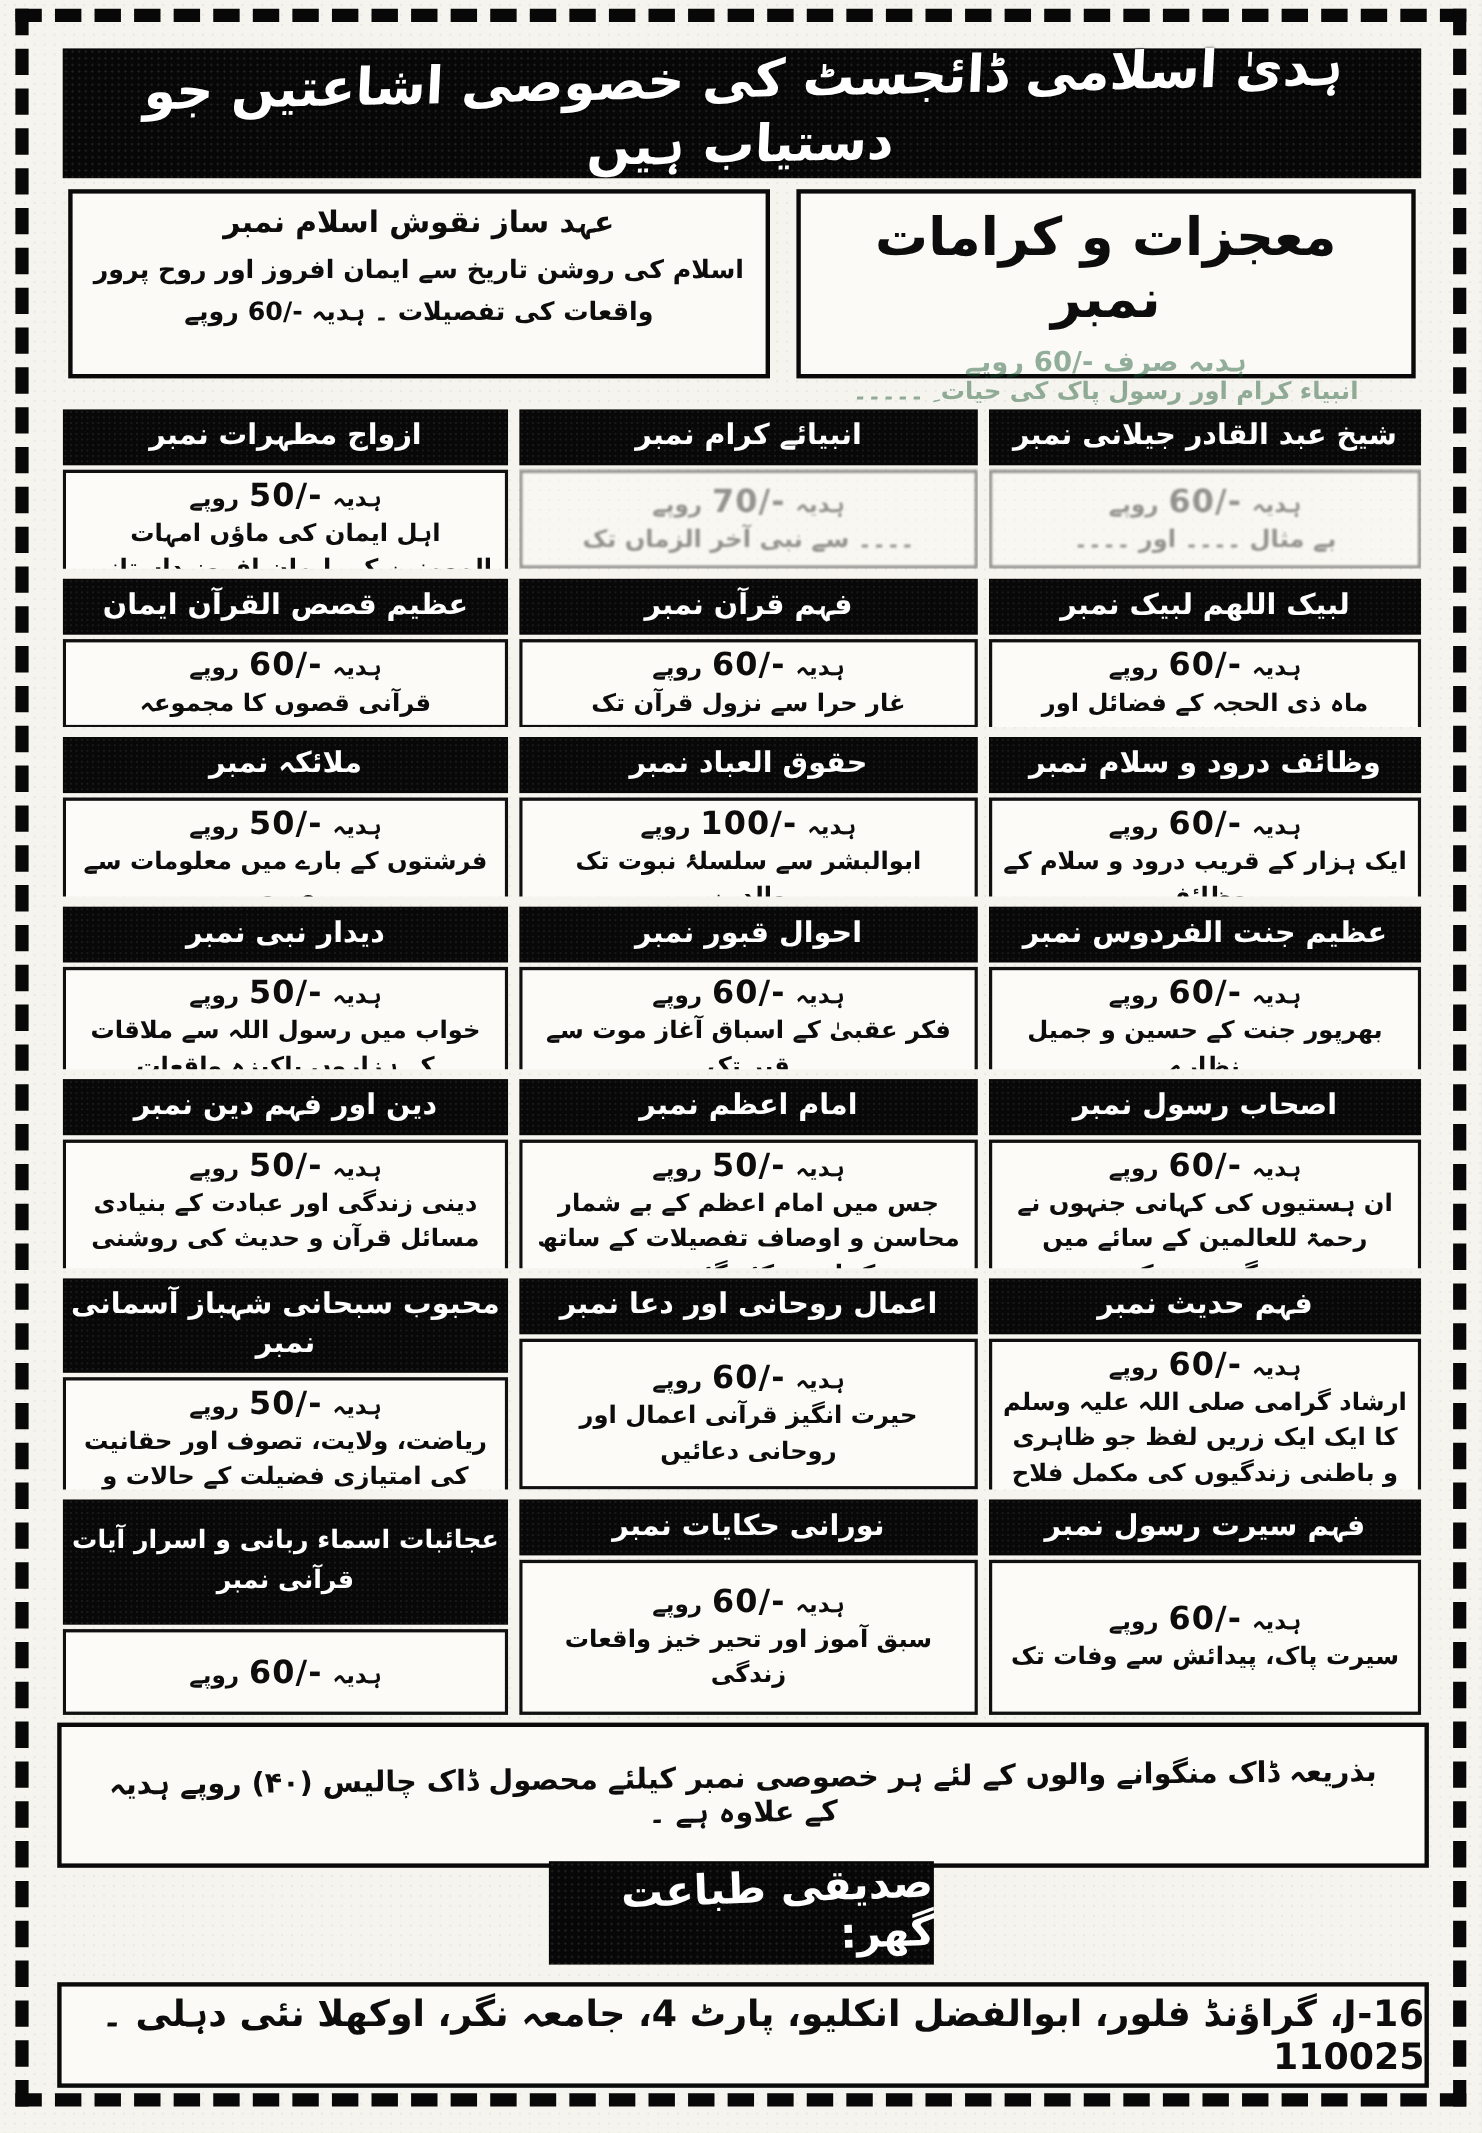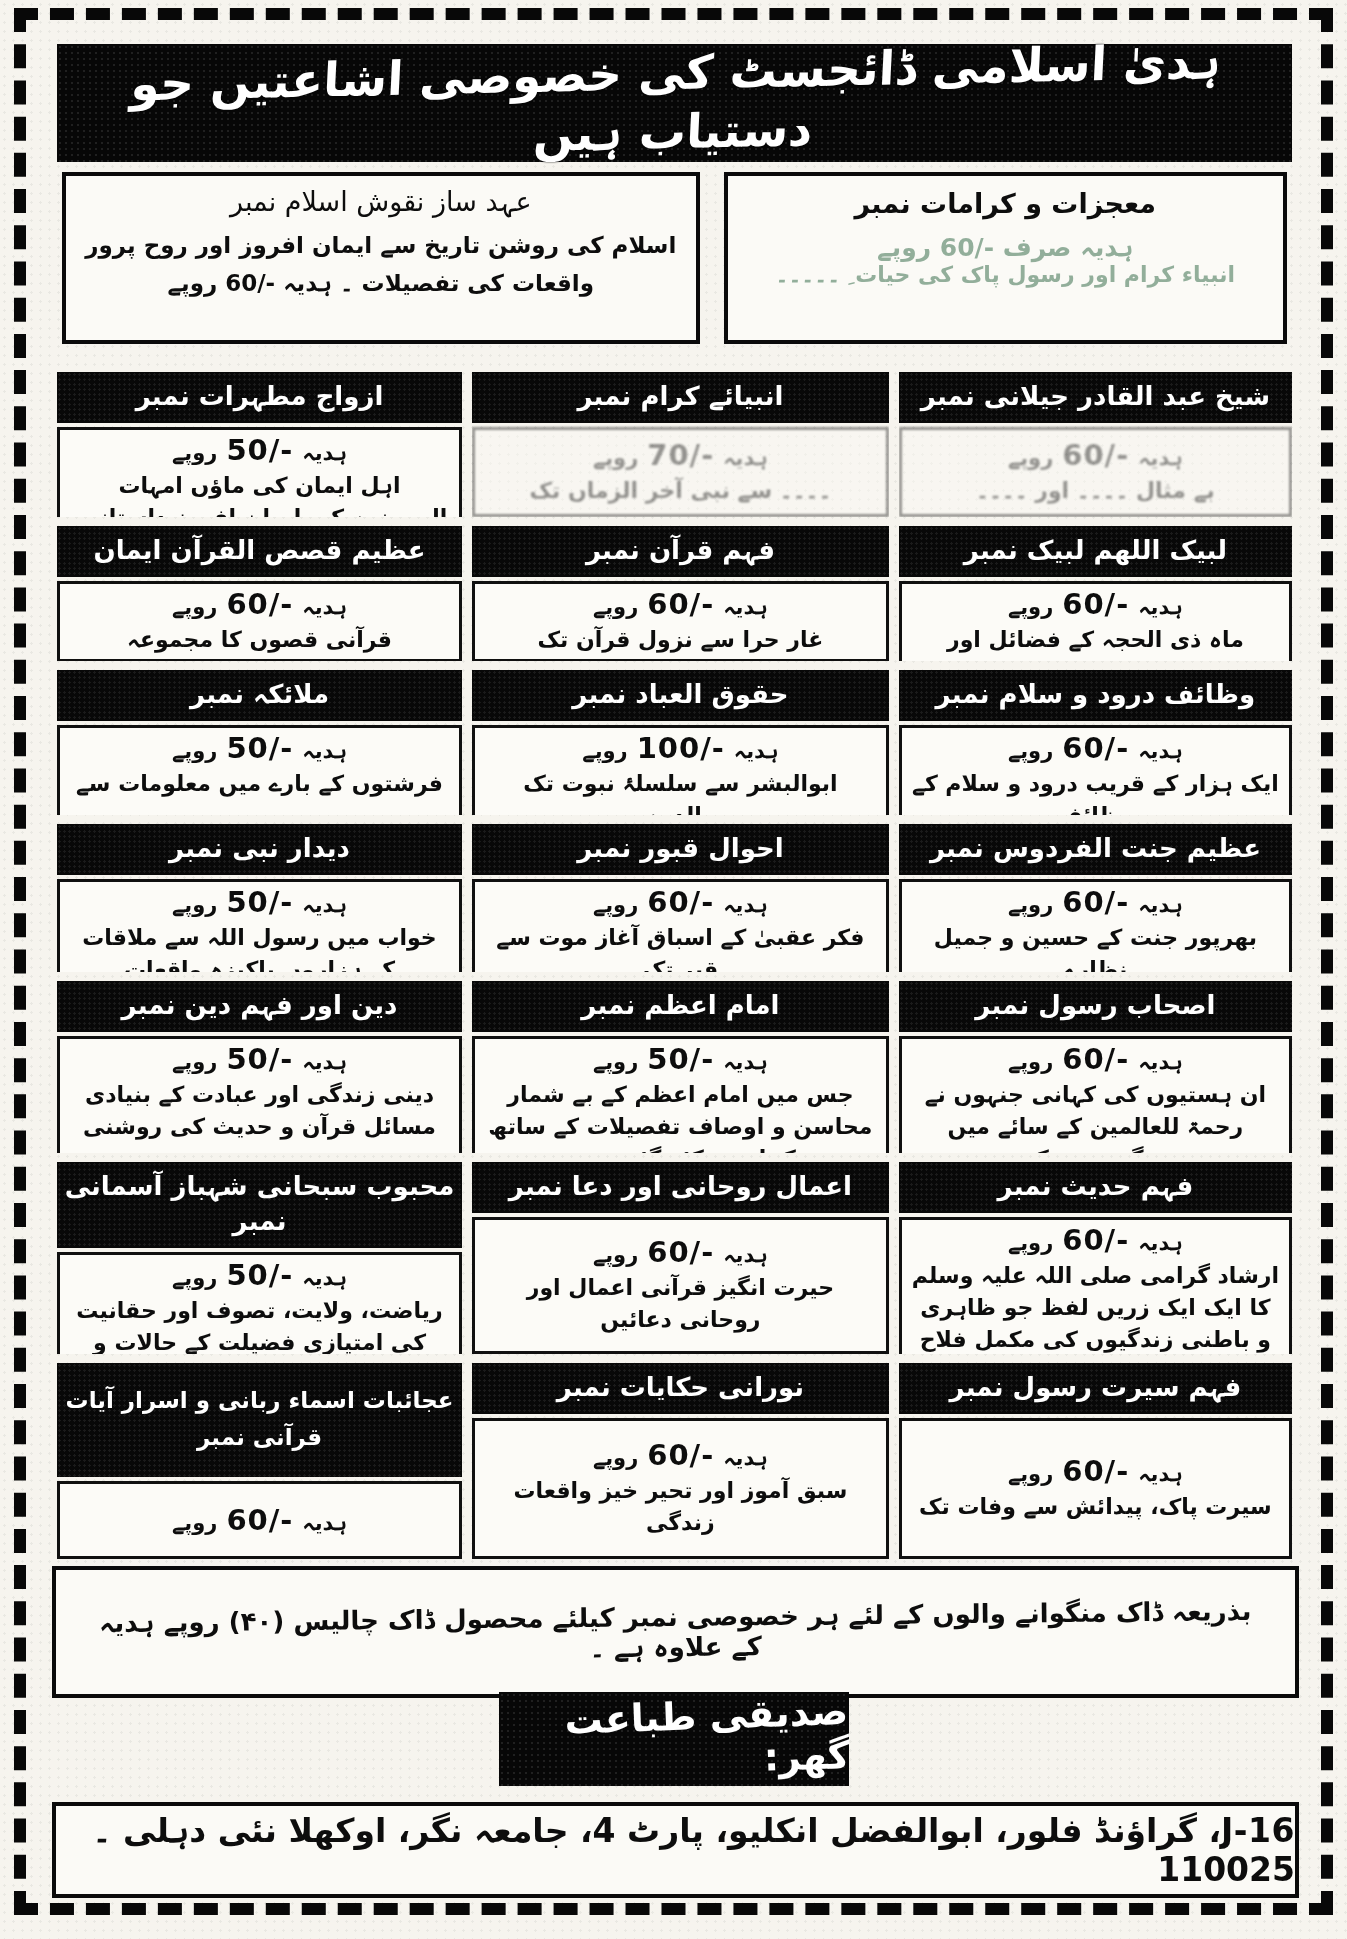--- a/index.html
+++ b/index.html
@@ -37,22 +37,22 @@
     text-shadow:0 0 2px #000;
   }
   
   .top-row{
     position:absolute;top:172px;right:60px;left:62px;height:172px;
     display:flex;gap:24px;
   }
   .top-box{border:4px solid #0a0a0a;background:#fbfaf6;text-align:center;box-sizing:border-box;}
   .top-box.mojzat{flex:0 0 46%;padding:10px 14px 6px;}
   .top-box.ahdsaz{flex:1;padding:10px 16px 6px;}
-  .mojzat-title{font-size:27px;font-weight:800;letter-spacing:1px;margin-top:2px;}
-  .ahdsaz-title{font-size:27px;font-weight:400;margin-bottom:10px;}
+  .mojzat-title{font-size:48px;font-weight:800;letter-spacing:1px;margin-top:2px;}
+  .ahdsaz-title{font-size:27px;font-weight:700;margin-bottom:10px;}
   .ahdsaz-line{font-size:23px;font-weight:700;line-height:1.65;}
   .faded-ink{opacity:.45;filter:blur(.7px);color:#14532d;}
   .mojzat-price{font-size:25px;font-weight:700;margin-top:14px;}
   .mojzat-desc{font-size:22px;font-weight:700;}
   
   .grid{
     position:absolute;top:372px;right:55px;left:57px;
     display:grid;
     grid-template-columns:1fr 1.06fr 1.03fr;
     grid-template-rows:145px 135px 145px 148px 172px 192px 196px;

